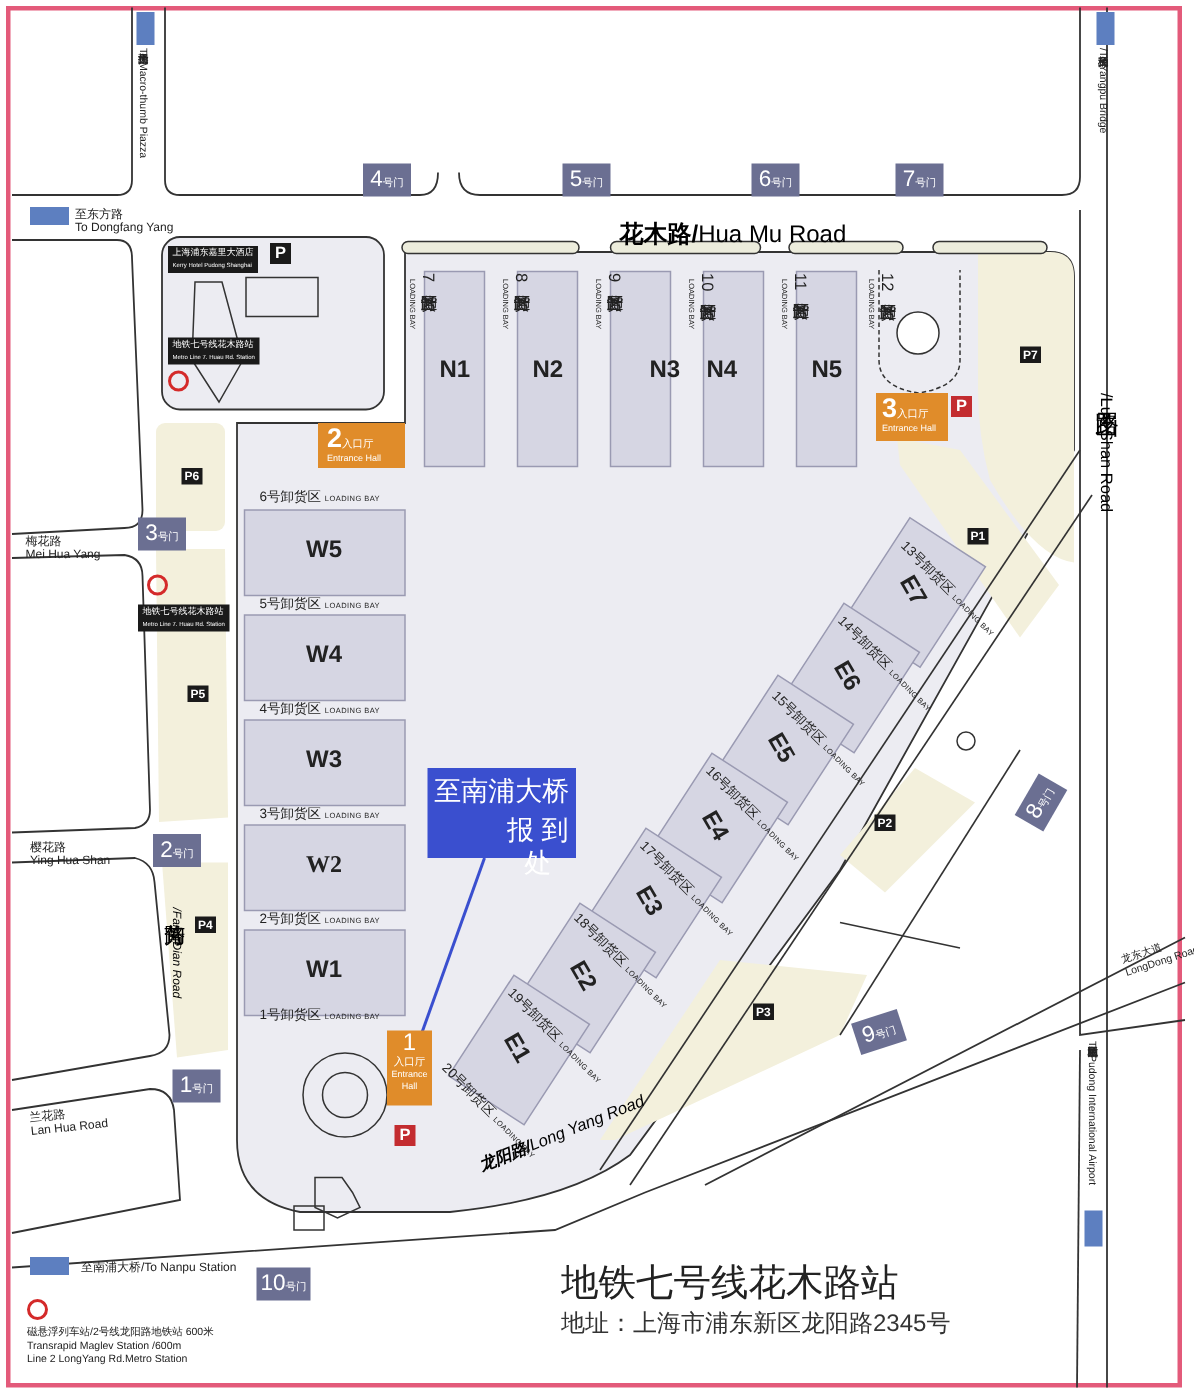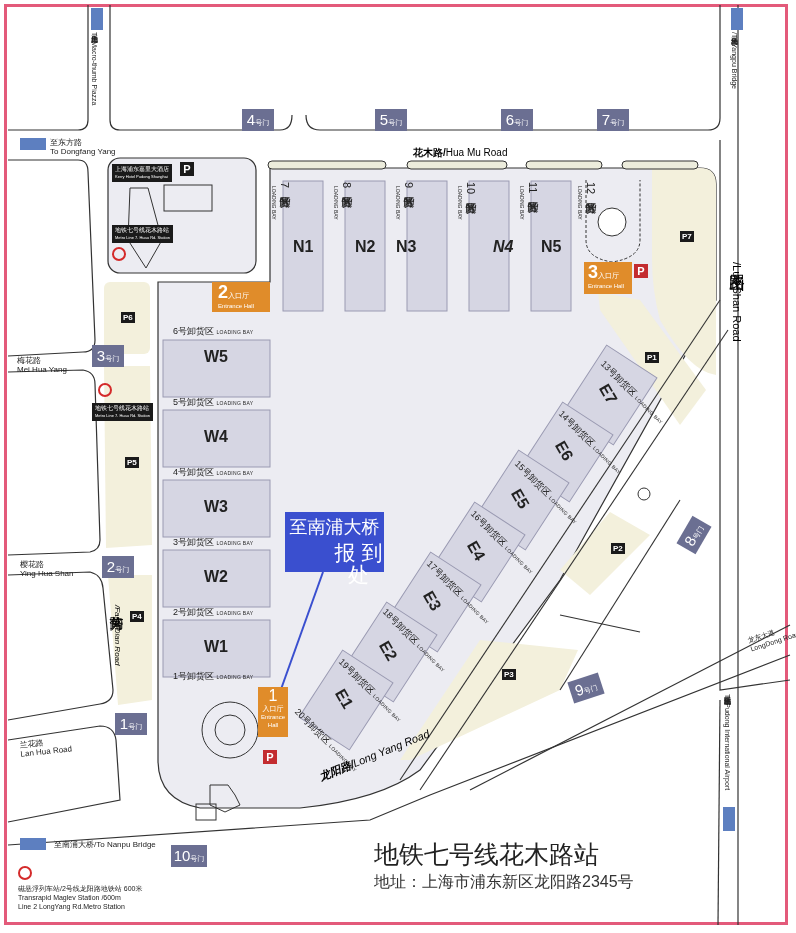--- a/index.html
+++ b/index.html
@@ -130,28 +130,28 @@
 <div class="arrowbox" style="left:91px;top:8px;width:12px;height:22px;"></div>
 <div class="arrowbox" style="left:731px;top:8px;width:12px;height:22px;"></div>
 <div class="arrowbox" style="left:20px;top:138px;width:26px;height:12px;"></div>
 <div class="arrowbox" style="left:20px;top:838px;width:26px;height:12px;"></div>
 <div class="arrowbox" style="left:723px;top:807px;width:12px;height:24px;"></div>
 
 <div class="road" style="left:50px;top:138px;">
   <div>至东方路</div>
   <div>To Dongfang Yang</div>
 </div>
-<div class="road" style="left:54px;top:840px;">至南浦大桥/To Nanpu Bridge</div>
+<div class="road" style="left:54px;top:840px;">至南浦大桥/To Nanpu Station</div>
 <div class="road" style="left:90px;top:30px;writing-mode:vertical-rl;font-size:7px;">至大拇指广场 To Macro-thumb Piazza</div>
 <div class="road" style="left:730px;top:32px;writing-mode:vertical-rl;font-size:7px;">至杨浦大桥/To Yangpu Bridge</div>
 <div class="road" style="left:723px;top:692px;writing-mode:vertical-rl;font-size:7px;">
   <span>至浦东国际机场</span> <span>To Pudong International Airport</span>
 </div>
 
-<div class="abs" style="left:413px;top:146px;font-size:10px;">
+<div class="abs" style="left:413px;top:146px;font-size:16px;">
   <b>花木路/</b><span>Hua Mu Road</span>
 </div>
 <div class="abs" style="left:726px;top:262px;writing-mode:vertical-rl;font-size:16px;">
   <span>罗山路</span><span style="font-size:11px;">/Luo Shan Road</span>
 </div>
 <div class="abs" style="left:320px;top:770px;font-size:11px;transform:rotate(-22deg);transform-origin:left;">
   <b style="font-style:italic;">龙阳路/</b><i>Long Yang Road</i>
 </div>
 <div class="abs" style="left:108px;top:605px;writing-mode:vertical-rl;font-size:14px;">
   <span>芳甸路</span><i style="font-size:8px;">/Fang Dian Road</i>
@@ -193,40 +193,40 @@
   <span style="font-size:18px;font-weight:bold;">2</span><span style="font-size:7px;">入口厅</span>
   <div style="font-size:6px;">Entrance Hall</div>
 </div>
 <div class="ent" style="left:584px;top:262px;width:48px;height:32px;text-align:left;padding-left:4px;box-sizing:border-box;">
   <span style="font-size:18px;font-weight:bold;">3</span><span style="font-size:7px;">入口厅</span>
   <div style="font-size:6px;">Entrance Hall</div>
 </div>
 
 <div class="reg">
   <div style="font-size:18px;line-height:30px;">至南浦大桥</div>
-  <div style="font-size:21px;line-height:22px;padding-left:48px;">报 到 处</div>
+  <div style="font-size:18px;line-height:22px;padding-left:48px;">报 到 处</div>
 </div>
 
 <div class="hall-label" style="left:293px;top:238px;">N1</div>
 <div class="hall-label" style="left:355px;top:238px;">N2</div>
-<div class="hall-label" style="left:396px;top:238px;">N3</div>
-<div class="hall-label" style="left:493px;top:238px;font-style:italic;">N4</div>
+<div class="hall-label" style="left:433px;top:238px;">N3</div>
+<div class="hall-label" style="left:471px;top:238px;">N4</div>
 <div class="hall-label" style="left:541px;top:238px;">N5</div>
 
 <div class="vbay" style="left:268px;top:182px;"><span>7号卸货区</span><span class="en">LOADING BAY</span></div>
 <div class="vbay" style="left:330px;top:182px;"><span>8号卸货区</span><span class="en">LOADING BAY</span></div>
 <div class="vbay" style="left:392px;top:182px;"><span>9号卸货区</span><span class="en">LOADING BAY</span></div>
 <div class="vbay" style="left:454px;top:182px;"><span>10号卸货区</span><span class="en">LOADING BAY</span></div>
 <div class="vbay" style="left:516px;top:182px;"><span>11号卸货区</span><span class="en">LOADING BAY</span></div>
 <div class="vbay" style="left:574px;top:182px;"><span>12号卸货区</span><span class="en">LOADING BAY</span></div>
 
-<div class="hall-label" style="left:204px;top:348px;">W5</div>
+<div class="hall-label" style="left:204px;top:358px;">W5</div>
 <div class="hall-label" style="left:204px;top:428px;">W4</div>
 <div class="hall-label" style="left:204px;top:498px;">W3</div>
-<div class="hall-label" style="left:204px;top:568px;">W2</div>
+<div class="hall-label" style="left:204px;top:568px;font-family:Liberation Serif, serif;">W2</div>
 <div class="hall-label" style="left:204px;top:638px;">W1</div>
 
 <div class="bay" style="left:173px;top:325px;"><span>6号卸货区</span> <span class="bay-en">LOADING BAY</span></div>
 <div class="bay" style="left:173px;top:396px;"><span>5号卸货区</span> <span class="bay-en">LOADING BAY</span></div>
 <div class="bay" style="left:173px;top:466px;"><span>4号卸货区</span> <span class="bay-en">LOADING BAY</span></div>
 <div class="bay" style="left:173px;top:536px;"><span>3号卸货区</span> <span class="bay-en">LOADING BAY</span></div>
 <div class="bay" style="left:173px;top:606px;"><span>2号卸货区</span> <span class="bay-en">LOADING BAY</span></div>
 <div class="bay" style="left:173px;top:670px;"><span>1号卸货区</span> <span class="bay-en">LOADING BAY</span></div>
 
 <div class="hall-label" style="left:598px;top:385px;transform:rotate(60deg);">E7</div>
@@ -240,21 +240,21 @@
 <div class="bay" style="left:602px;top:356px;transform:rotate(45deg);transform-origin:left;"><span>13号卸货区</span> <span class="bay-en">LOADING BAY</span></div>
 <div class="bay" style="left:560px;top:406px;transform:rotate(45deg);transform-origin:left;"><span>14号卸货区</span> <span class="bay-en">LOADING BAY</span></div>
 <div class="bay" style="left:516px;top:456px;transform:rotate(45deg);transform-origin:left;"><span>15号卸货区</span> <span class="bay-en">LOADING BAY</span></div>
 <div class="bay" style="left:472px;top:506px;transform:rotate(45deg);transform-origin:left;"><span>16号卸货区</span> <span class="bay-en">LOADING BAY</span></div>
 <div class="bay" style="left:428px;top:556px;transform:rotate(45deg);transform-origin:left;"><span>17号卸货区</span> <span class="bay-en">LOADING BAY</span></div>
 <div class="bay" style="left:384px;top:604px;transform:rotate(45deg);transform-origin:left;"><span>18号卸货区</span> <span class="bay-en">LOADING BAY</span></div>
 <div class="bay" style="left:340px;top:654px;transform:rotate(45deg);transform-origin:left;"><span>19号卸货区</span> <span class="bay-en">LOADING BAY</span></div>
 <div class="bay" style="left:296px;top:704px;transform:rotate(45deg);transform-origin:left;"><span>20号卸货区</span> <span class="bay-en">LOADING BAY</span></div>
 
 <div class="pk" style="left:645px;top:352px;">P1</div>
-<div class="pk" style="left:611px;top:543px;text-align:right;">P2</div>
+<div class="pk" style="left:583px;top:543px;text-align:right;">P2</div>
 <div class="pk" style="left:502px;top:669px;">P3</div>
 <div class="pk" style="left:130px;top:611px;">P4</div>
 <div class="pk" style="left:125px;top:457px;">P5</div>
 <div class="pk" style="left:121px;top:312px;">P6</div>
 <div class="pk" style="left:680px;top:231px;">P7</div>
 
 <div class="pr" style="left:634px;top:264px;">P</div>
 <div class="pr" style="left:263px;top:750px;">P</div>
 <div class="pr" style="left:180px;top:162px;background:#1a1a1a;">P</div>
 

